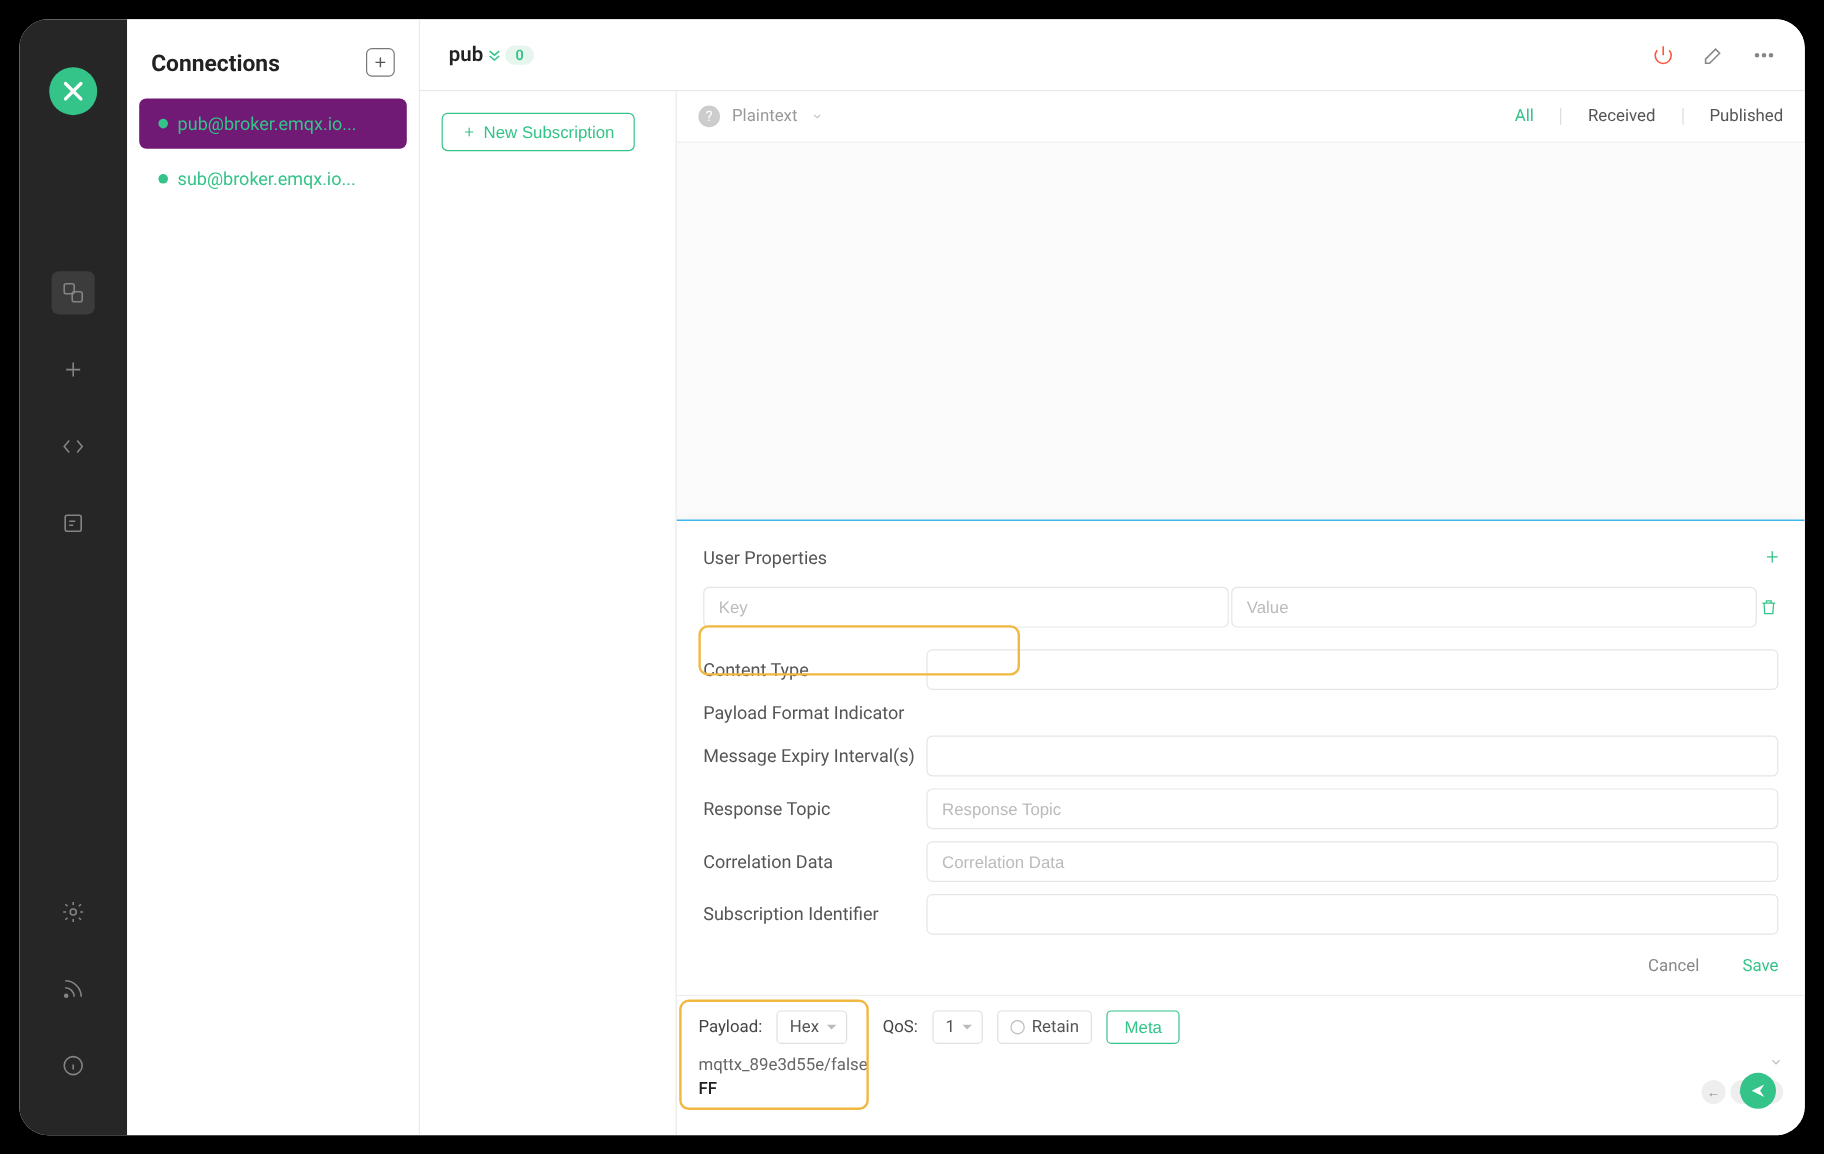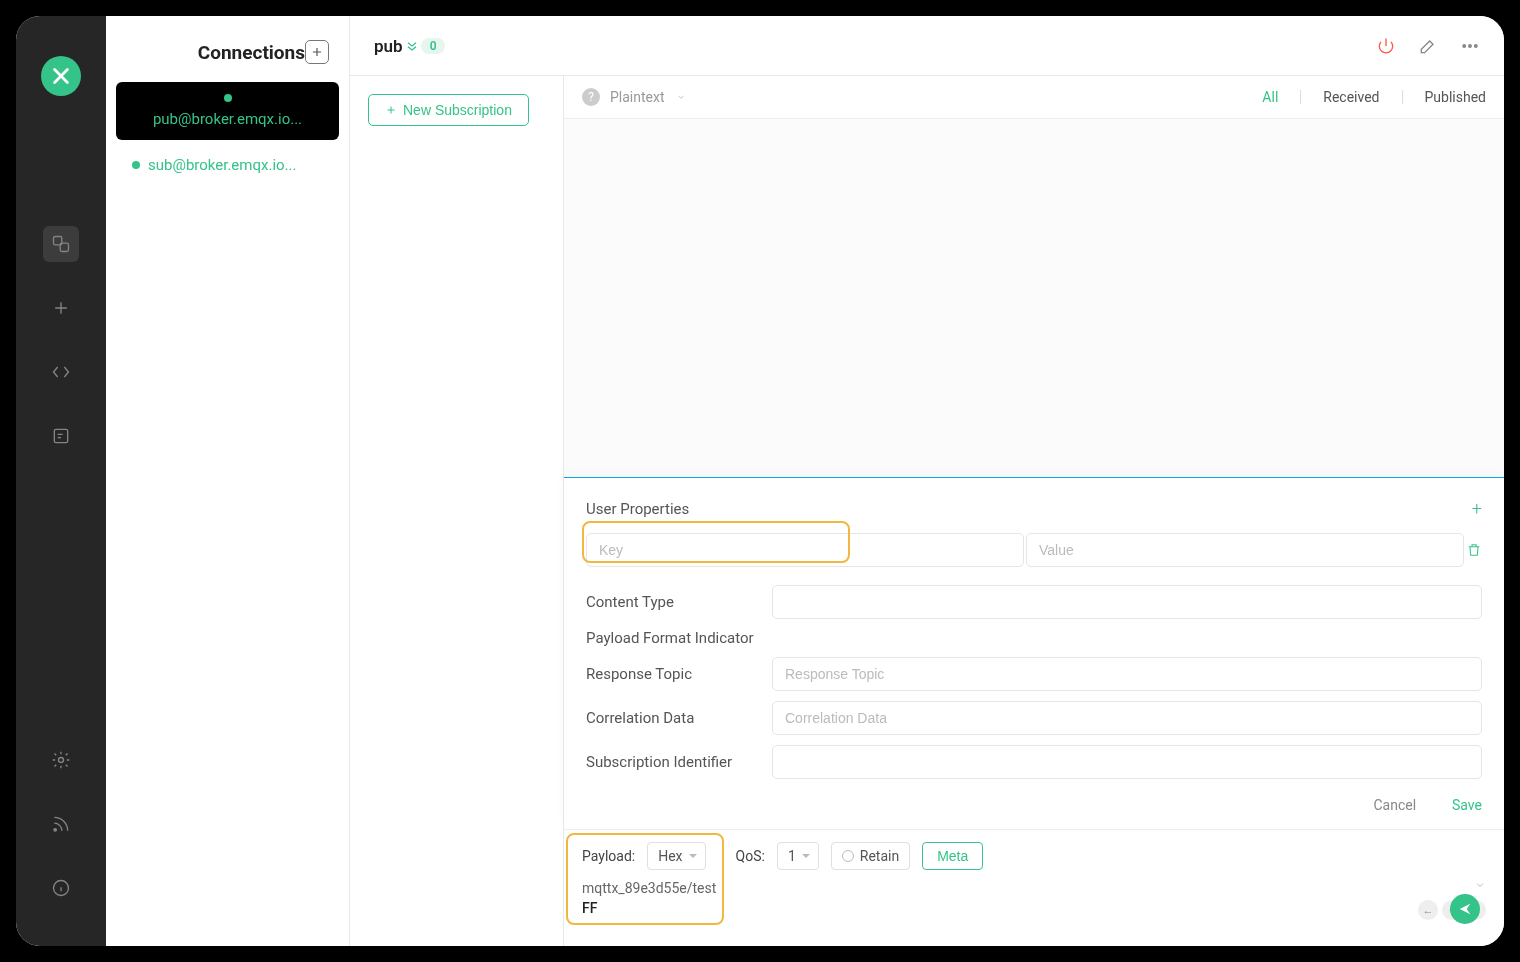--- a/index.html
+++ b/index.html
@@ -53,42 +53,42 @@
 .rail-bottom .rail-item { margin-bottom: 0; }
 
 
 .conn-col {
   width: 244px;
   border-right: 1px solid #e8e8e8;
   background: #fff;
   display: flex; flex-direction: column;
 }
 .conn-header {
-  display: flex; align-items: center; justify-content: flex-end;
+  display: flex; align-items: center; justify-content: space-between;
   padding: 24px 20px 16px 20px;
 }
 .conn-title { font-size: 19px; font-weight: 700; color: #222; }
 .conn-add {
   width: 24px; height: 24px;
   border: 1.5px solid #777;
   border-radius: 5px;
   display: flex; align-items: center; justify-content: center;
   cursor: pointer;
   color: #555;
 }
 .conn-item {
   display: flex; align-items: center;
   gap: 8px;
   padding: 12px 16px;
   margin: 2px 10px;
   border-radius: 6px;
   cursor: pointer;
   font-size: 15px;
 }
-.conn-item.active { background: #000000; flex-direction: column; }
+.conn-item.active { background: #701a75; }
 .conn-dot { width: 8px; height: 8px; border-radius: 50%; background: #34c388; flex-shrink: 0; }
 .conn-name { color: #34c388; white-space: nowrap; overflow: hidden; text-overflow: ellipsis; }
 
 
 .main {
   flex: 1;
   display: flex; flex-direction: column;
   background: #fff;
 }
 .main-header {
@@ -409,20 +409,24 @@
           <div class="prop-row">
             <div class="prop-label">Content Type</div>
             <div class="prop-field"><input class="prop-input" style=""></div>
           </div>
 
           <div class="prop-row highlight-row" style="position:relative;">
             <div class="prop-label">Payload Format Indicator</div>
           </div>
 
           <div class="prop-row">
+            <div class="prop-label">Message Expiry Interval(s)</div>
+            <div class="prop-field"><input class="prop-input" style=""></div>
+          </div>
+          <div class="prop-row">
             <div class="prop-label">Response Topic</div>
             <div class="prop-field"><input class="prop-input" placeholder="Response Topic" style=""></div>
           </div>
           <div class="prop-row">
             <div class="prop-label">Correlation Data</div>
             <div class="prop-field"><input class="prop-input" placeholder="Correlation Data" style=""></div>
           </div>
           <div class="prop-row">
             <div class="prop-label">Subscription Identifier</div>
             <div class="prop-field"><input class="prop-input" style=""></div>
@@ -440,21 +444,21 @@
             <span class="pub-select">Hex</span>
             <span style="width:6px;"></span>
             <span class="pub-label">QoS:</span>
             <span class="pub-select">1</span>
             <span class="retain">
               <span class="retain-radio"></span>
               <span>Retain</span>
             </span>
             <button class="meta-btn">Meta</button>
           </div>
-          <span class="topic-input">mqttx_89e3d55e/test</span>
+          <span class="topic-input">mqttx_89e3d55e/false</span>
           <span class="payload-input">FF</span>
 
           <span class="collapse-caret">
             <svg width="12" height="12" viewBox="0 0 24 24">
                 <path d="M6 9l6 6 6-6" stroke="#bbb" stroke-width="2" fill="none"></path>
               </svg>
           </span>
           <div class="pager">
             <span class="pager-btn">←</span>
             <span class="pager-btn">−</span>

